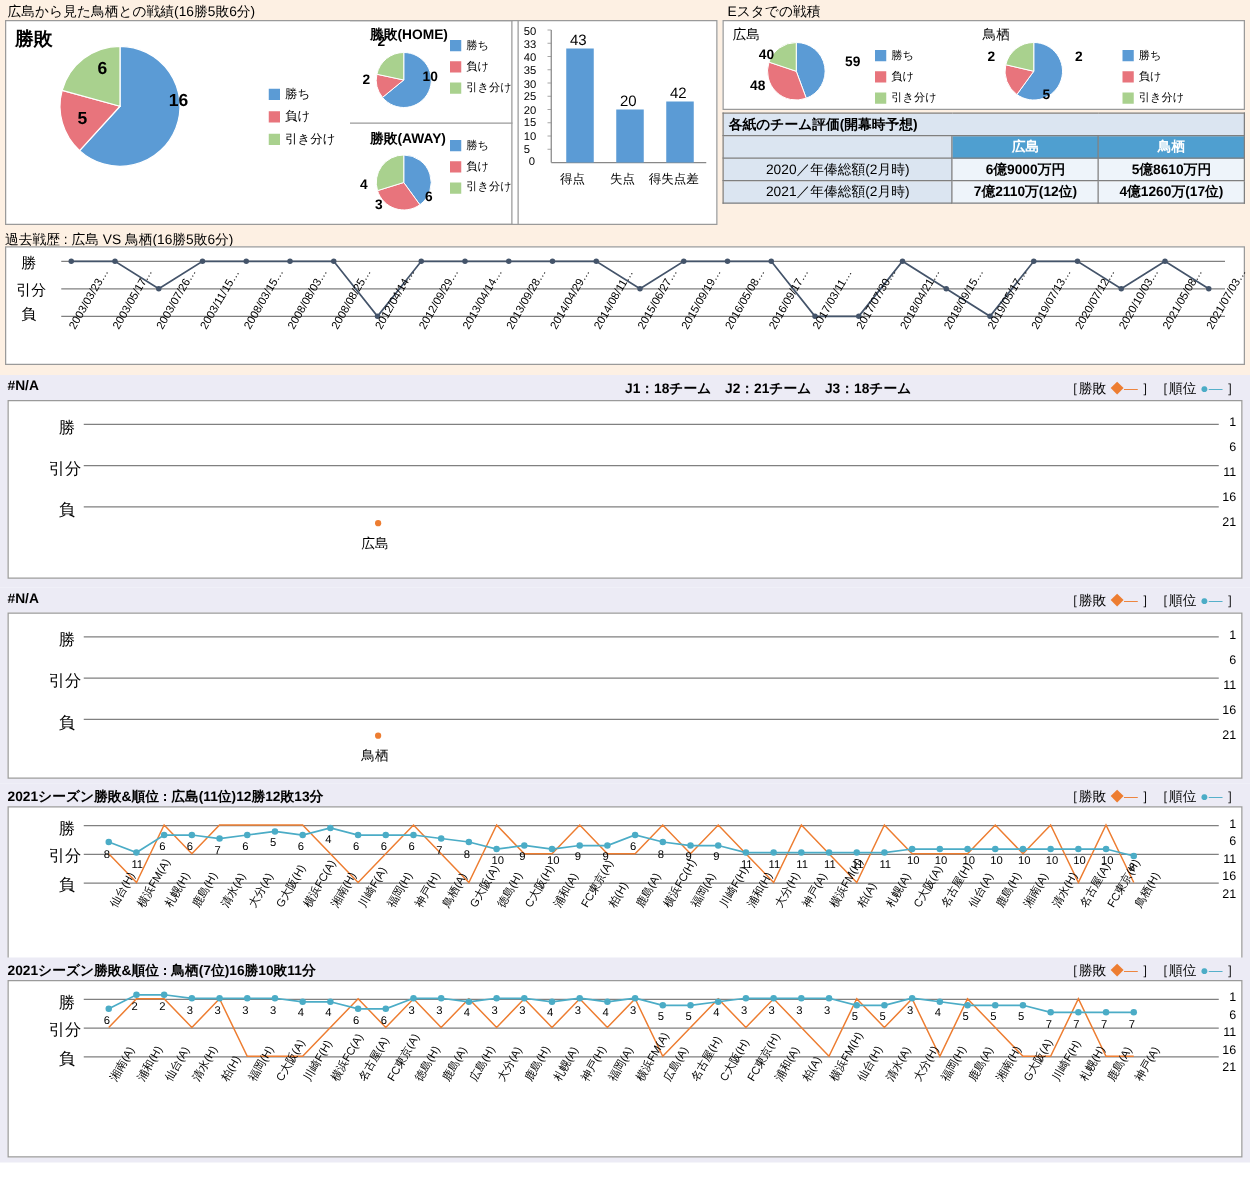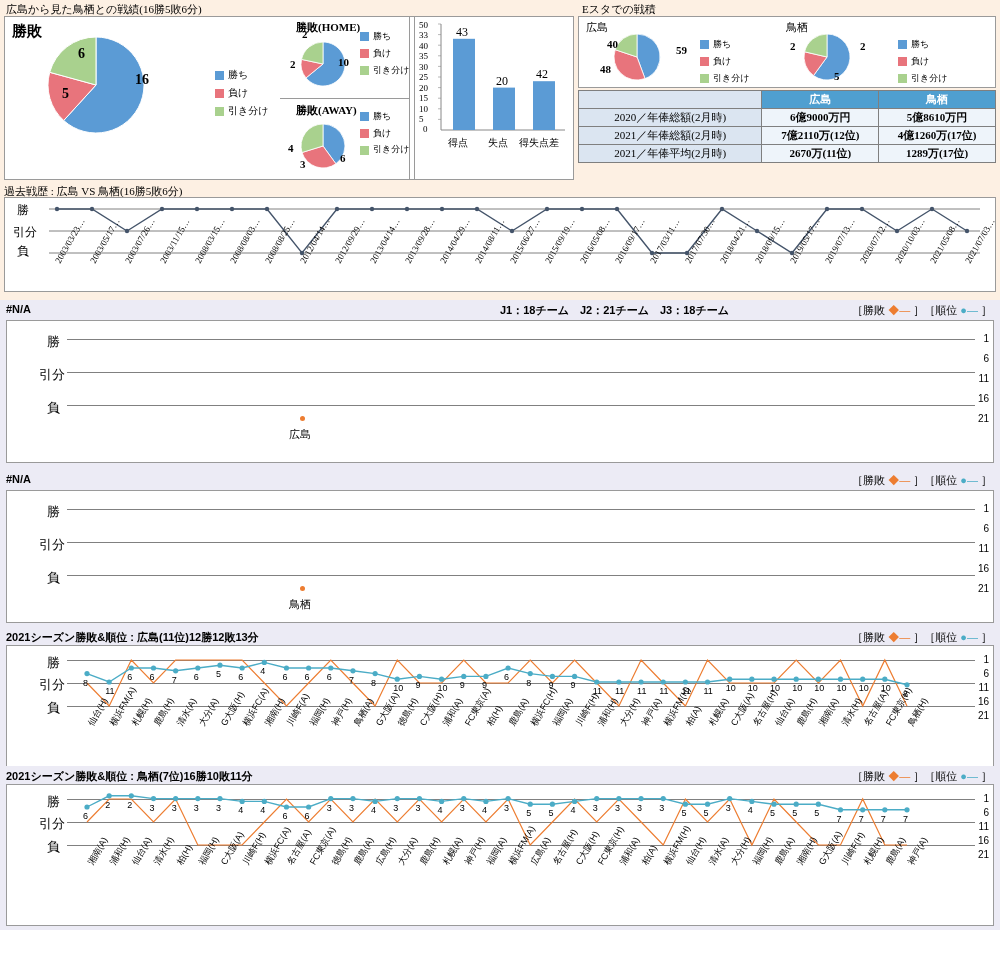--- a/index.html
+++ b/index.html
@@ -3,21 +3,21 @@
 <meta charset="utf-8">
 <style>
   * { box-sizing: border-box; }
   html, body { margin:0; padding:0; }
   body {
     width:1000px; height:954px;
     font-family:"Liberation Sans", sans-serif;
     font-size:11px; color:#000; background:#ffffff;
     position:relative; overflow:hidden;
   }
-  .panel { position:absolute;font-family:Liberation Serif, serif; }
+  .panel { position:absolute; }
 
   
   #sec1 { left:0; top:0; width:1000px; height:300px; background:#fdf0e3; }
   #sec1-title { position:absolute; left:4px; top:2px; font-size:11px; background:#fdf0e3; padding:0 2px; }
   #sec1-box { position:absolute; left:4px; top:16px; width:570px; height:164px; border:1px solid #9a9a9a; background:#fff;}
   #winloss-label { position:absolute; left:12px; top:22px; font-size:15px; font-weight:bold; }
   #pie-main { position:absolute; left:26px; top:30px; width:140px; height:110px; }
   .pielabel { position:absolute; font-weight:bold; }
 
   .legend { position:absolute; font-size:10px; }
@@ -258,39 +258,37 @@
       </div>
     <div class="row">
         <span class="sw" style="background:#a9d18e"></span>
         <span>引き分け</span>
       </div>
   </div>
 
   <div id="eval-box">
     <table>
       <tbody>
+          <tr>
+            <td colspan="3" id="eval-title">各紙のチーム評価(開幕時予想)</td>
+          </tr>
       <tr>
         <td class="lab-cell" style="width:44%;"></td>
         <td class="hdr-blue" style="width:28%;">広島</td>
         <td class="hdr-blue" style="width:28%;">鳥栖</td>
       </tr>
       <tr>
         <td class="lab-cell">2020／年俸総額(2月時)</td>
         <td class="val-cell">6億9000万円</td>
         <td class="val-cell">5億8610万円</td>
       </tr>
       <tr>
         <td class="lab-cell">2021／年俸総額(2月時)</td>
         <td class="val-cell">7億2110万(12位)</td>
         <td class="val-cell">4億1260万(17位)</td>
-      </tr>
-      <tr>
-        <td class="lab-cell">2021／年俸平均(2月時)</td>
-        <td class="val-cell">2670万(11位)</td>
-        <td class="val-cell">1289万(17位)</td>
       </tr>
     </tbody>
       </table>
   </div>
 
   <div id="hist-title">過去戦歴 : 広島 VS 鳥栖(16勝5敗6分)</div>
   <div id="hist-box">
     <div class="ylabel" style="left:12px; top:4px;">勝</div>
     <div class="ylabel" style="left:8px; top:26px;">引分</div>
     <div class="ylabel" style="left:12px; top:45px;">負</div>

